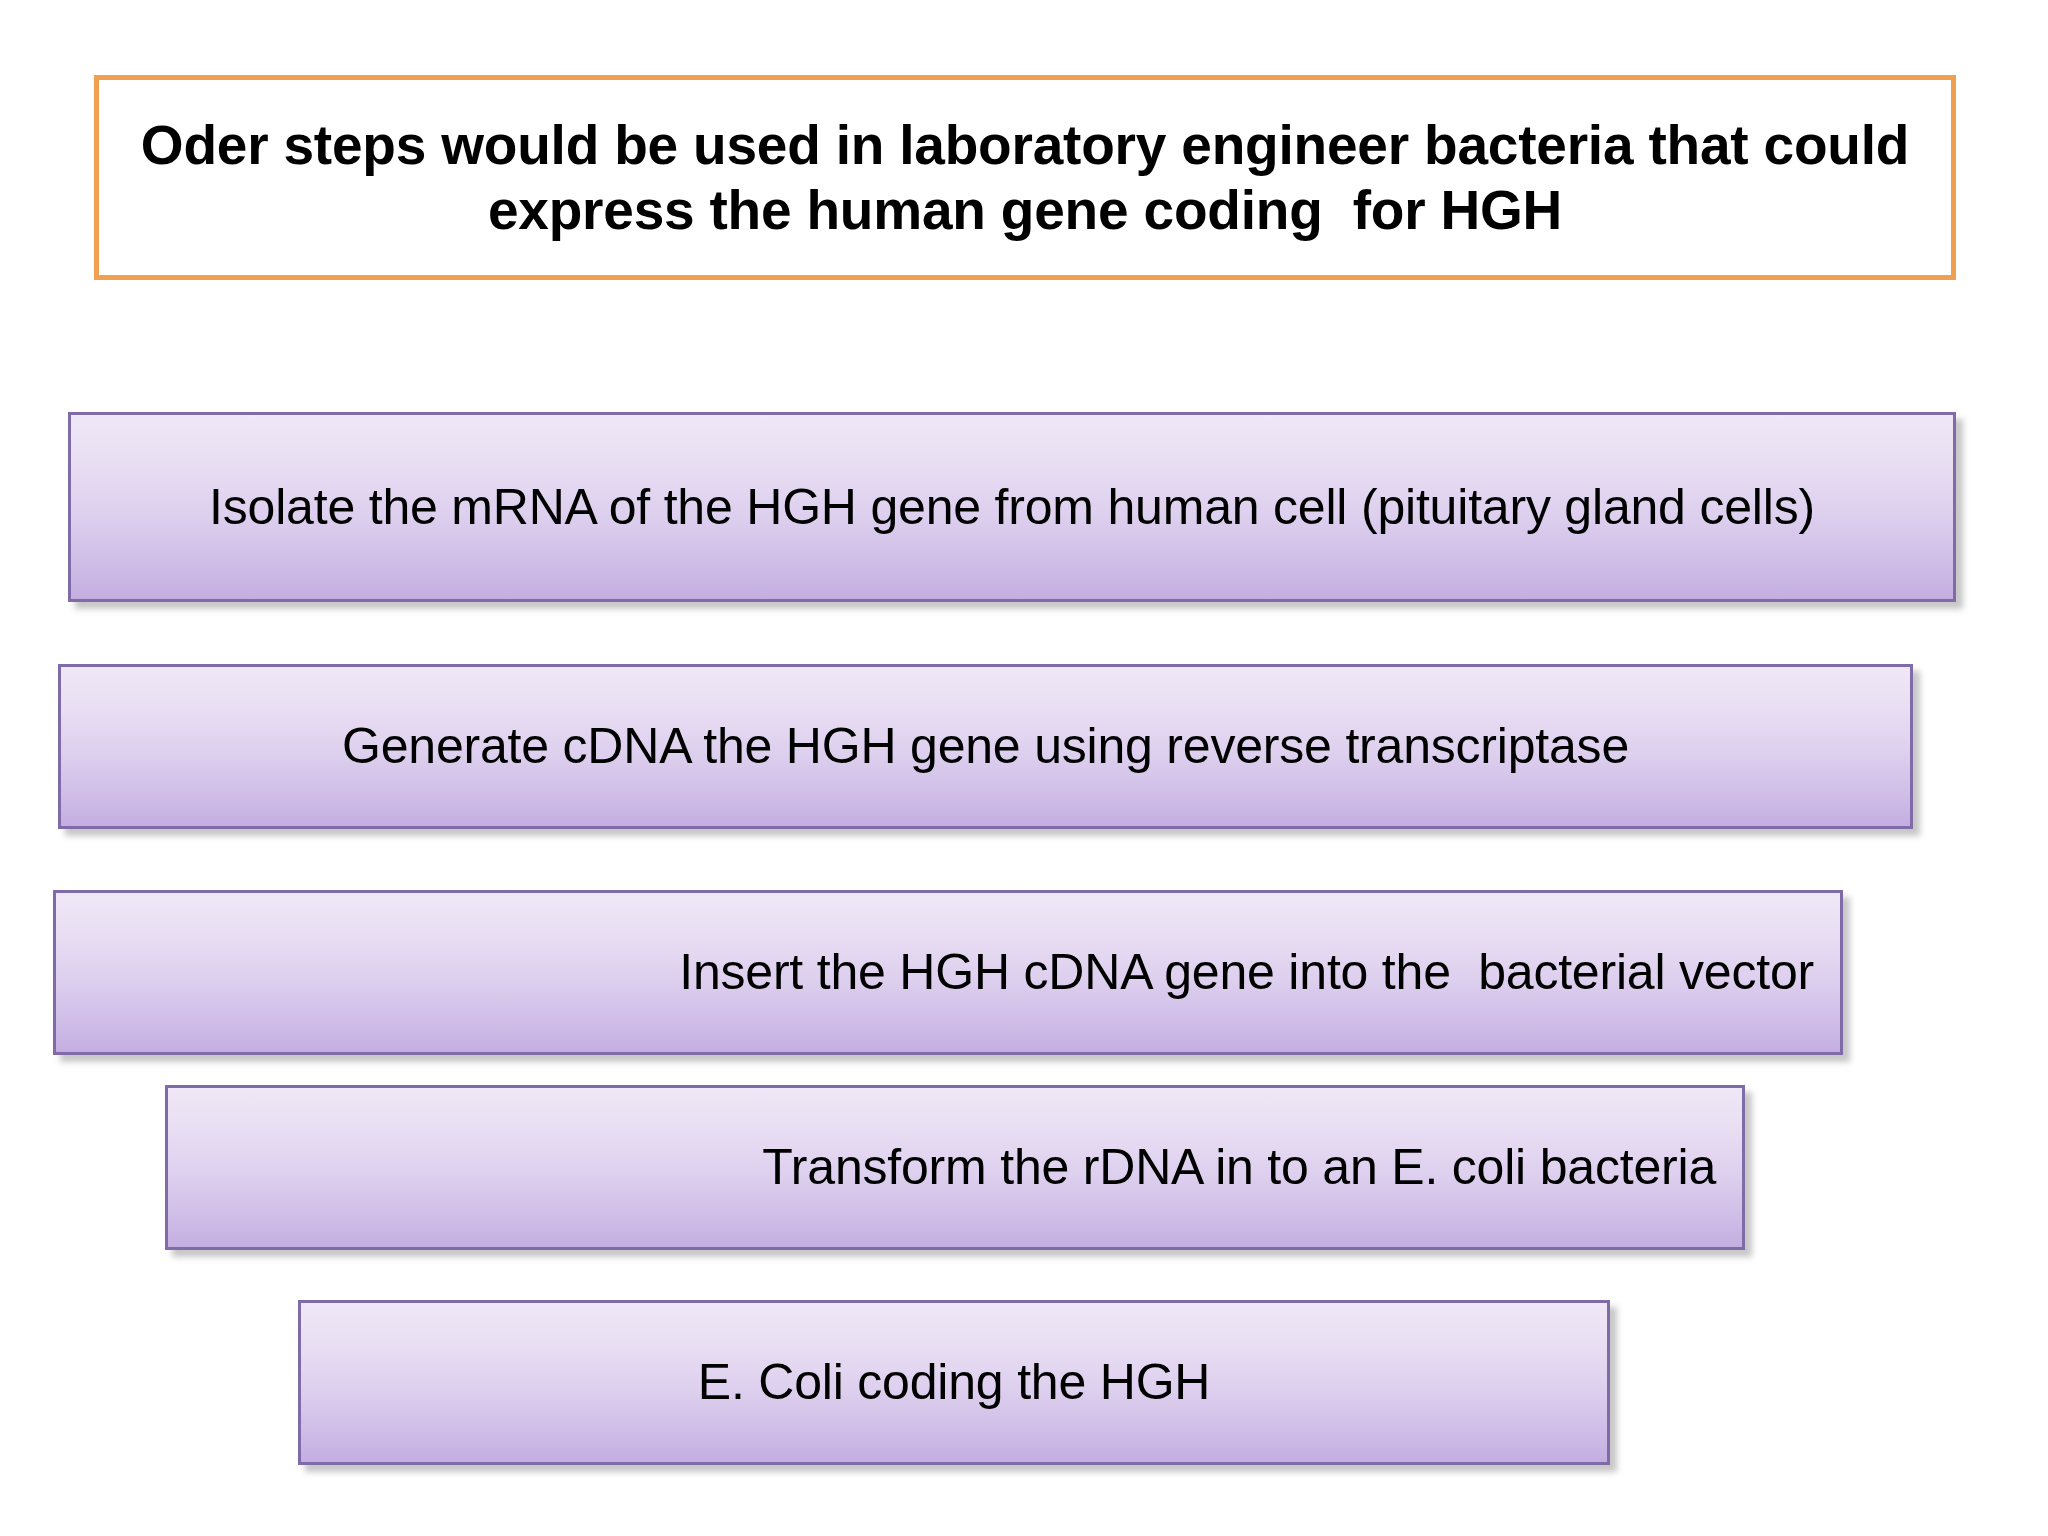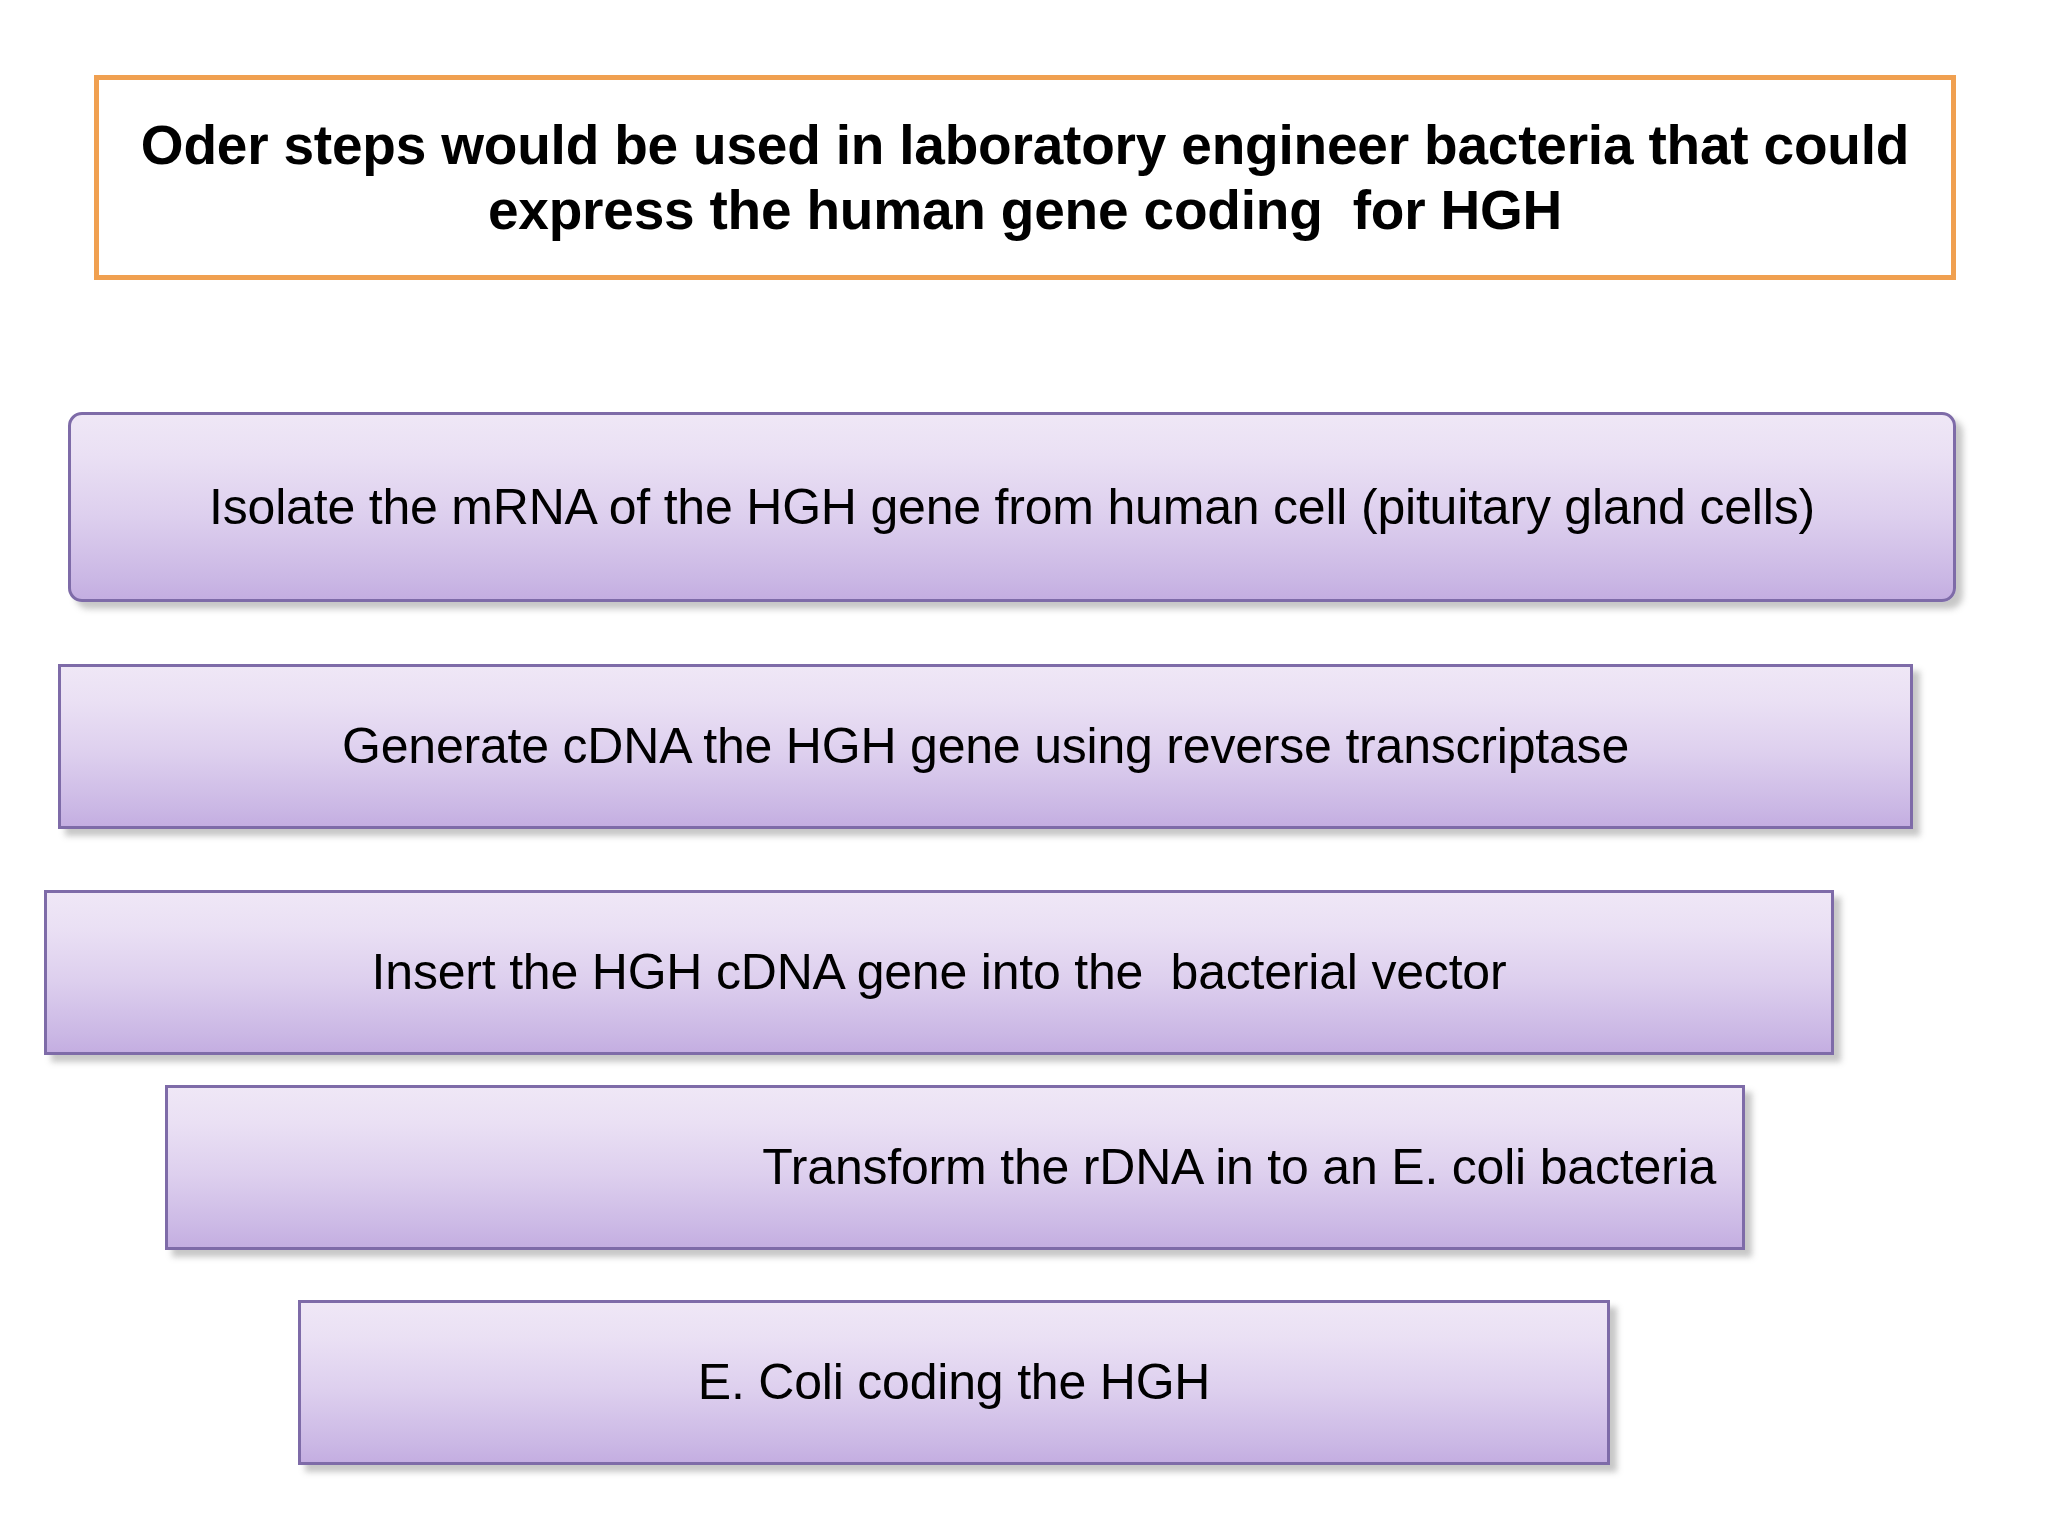--- a/index.html
+++ b/index.html
@@ -62,23 +62,23 @@
   .step-text {
     font-size: 50px;
     color: #000000;
     text-align: center;
     line-height: 1.18;
     padding: 0 26px;
     white-space: pre-wrap;
     letter-spacing: -0.2px;
   }
 
-  #step-1 { left: 68px;  top: 412px;  width: 1888px; height: 190px; border-radius: 14px; }
+  #step-1 { left: 68px;  top: 412px;  width: 1888px; height: 190px; }
   #step-2 { left: 58px;  top: 664px;  width: 1855px; height: 165px; }
-  #step-3 { left: 44px;  top: 890px;  width: 1790px; height: 165px; }
+  #step-3 { left: 53px;  top: 890px;  width: 1790px; height: 165px; justify-content: flex-end; }
   #step-4 { left: 165px; top: 1085px; width: 1580px; height: 165px; justify-content: flex-end; }
   #step-5 { left: 298px; top: 1300px; width: 1312px; height: 165px; }
 </style>
 </head>
 <body>
 
 <div id="slide">
 
   <div id="title-box">
     <div id="title-text">Oder steps would be used in laboratory engineer bacteria that could express the human gene coding  for HGH</div>

